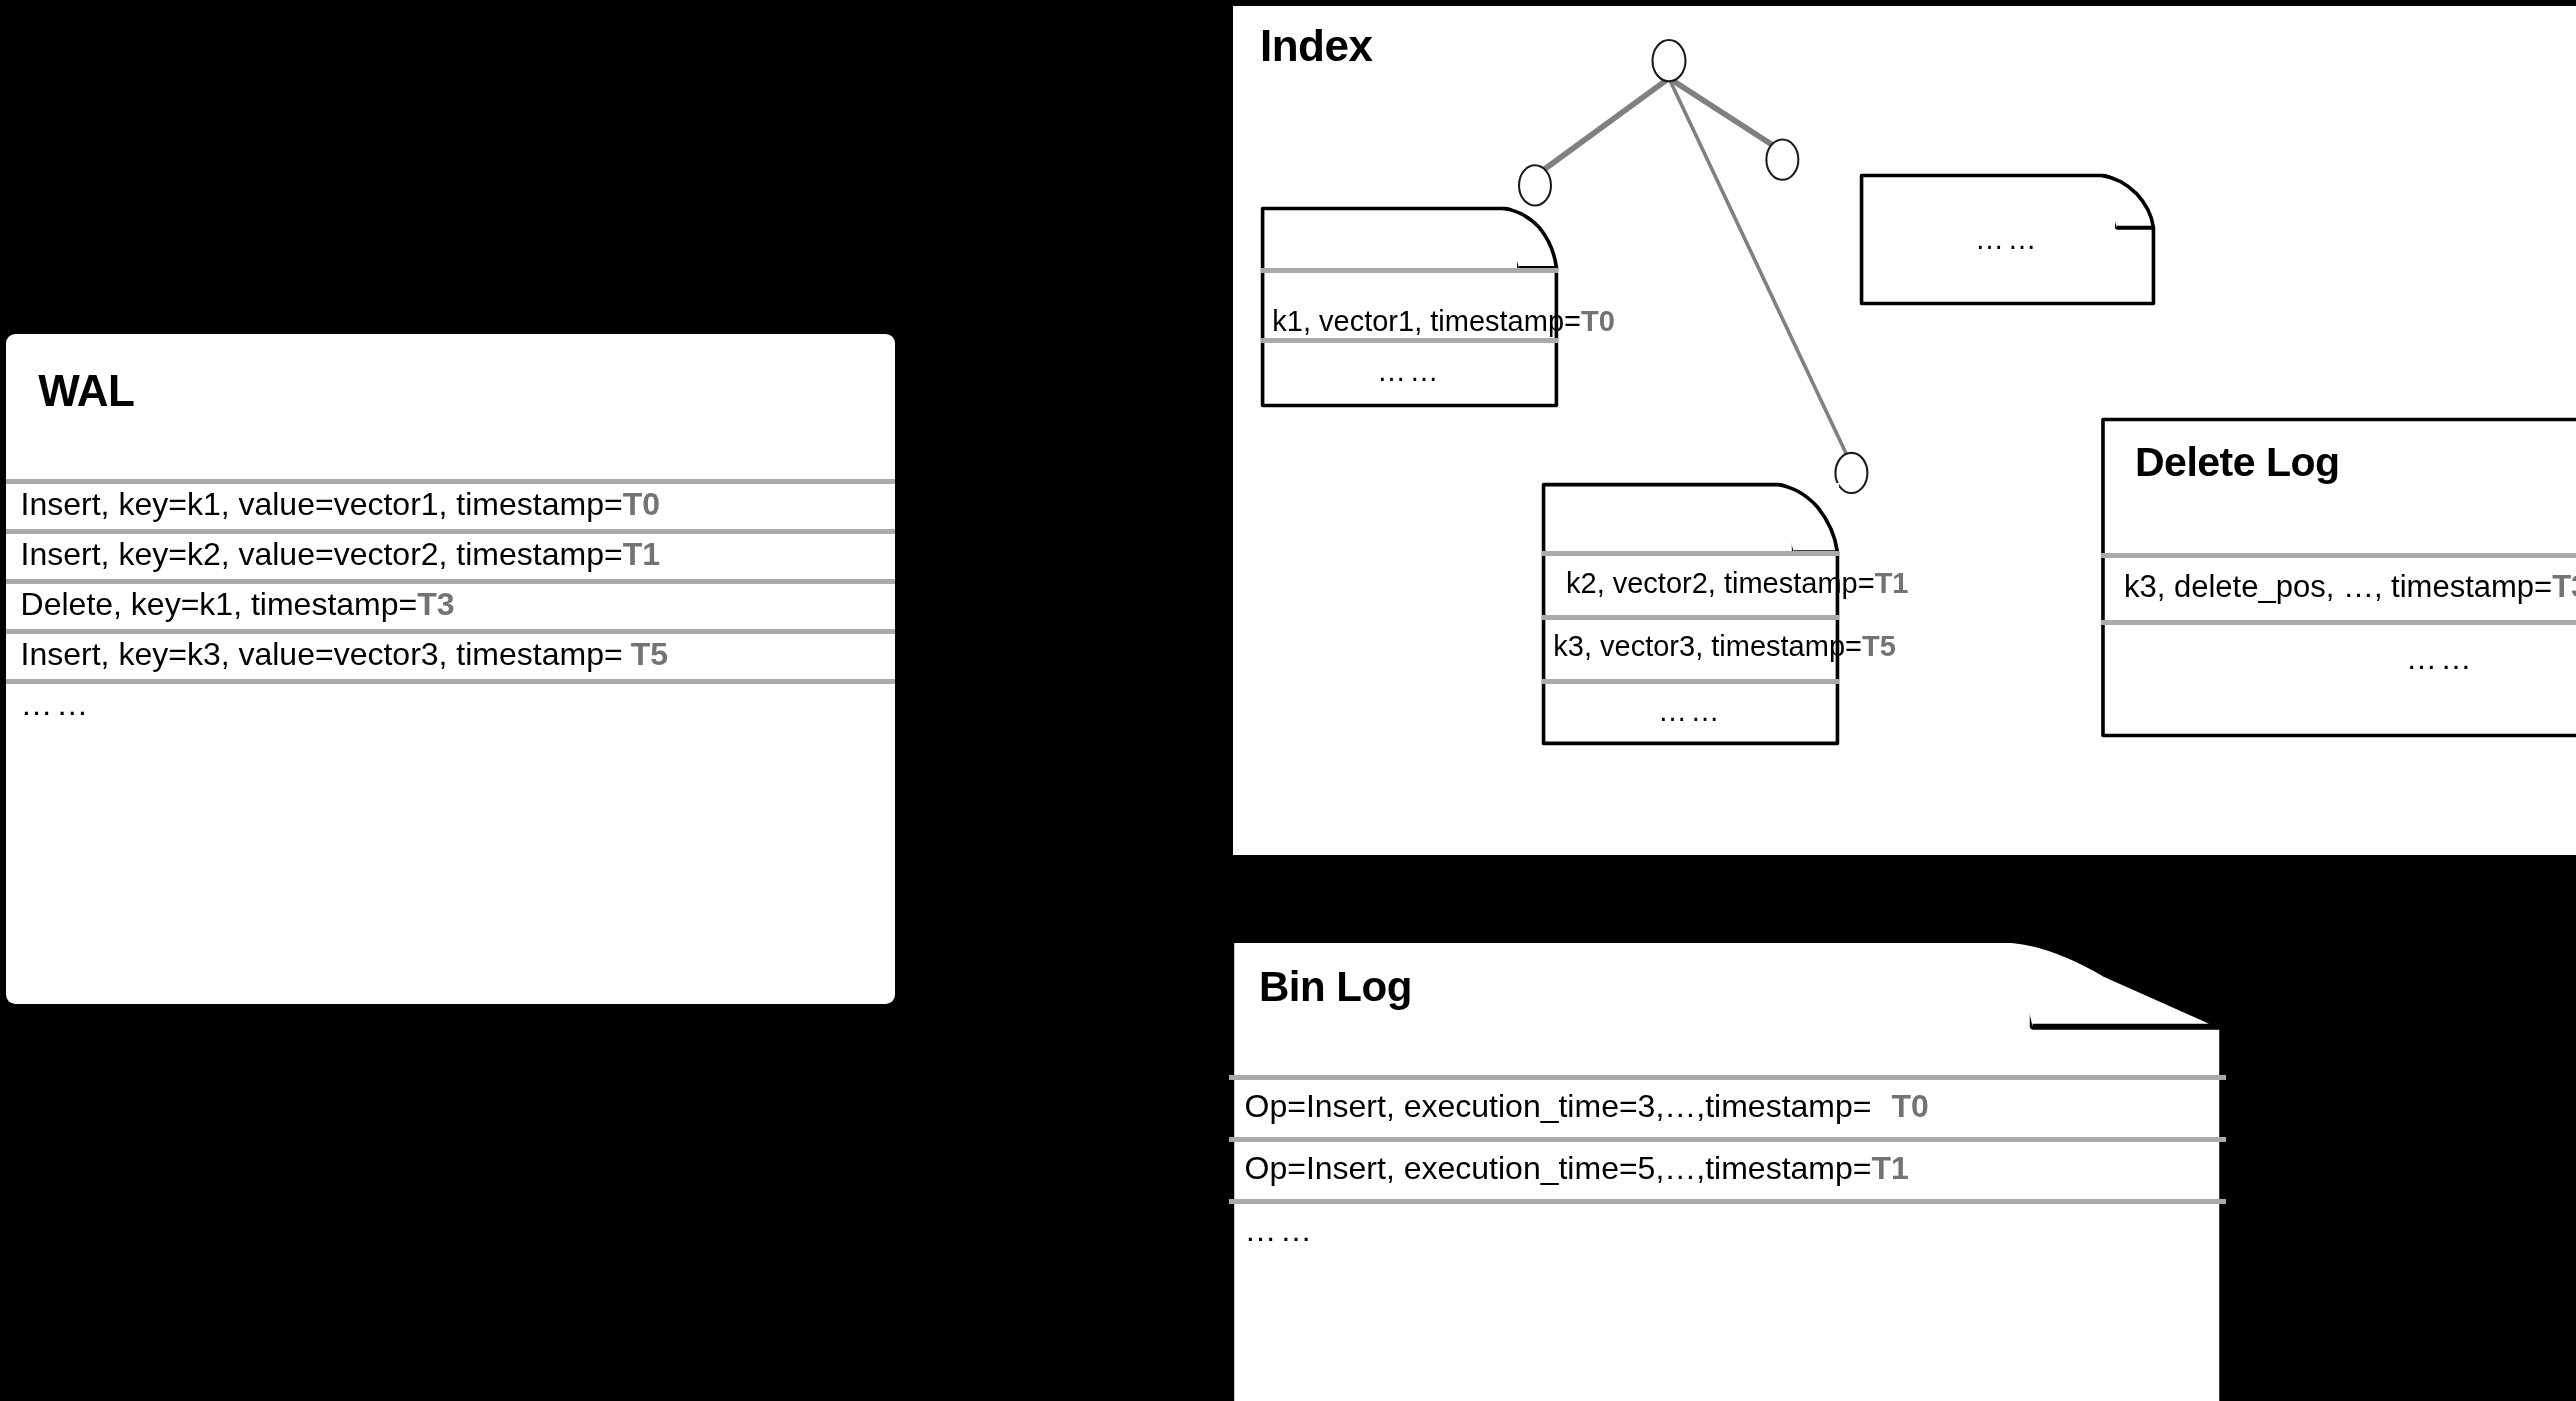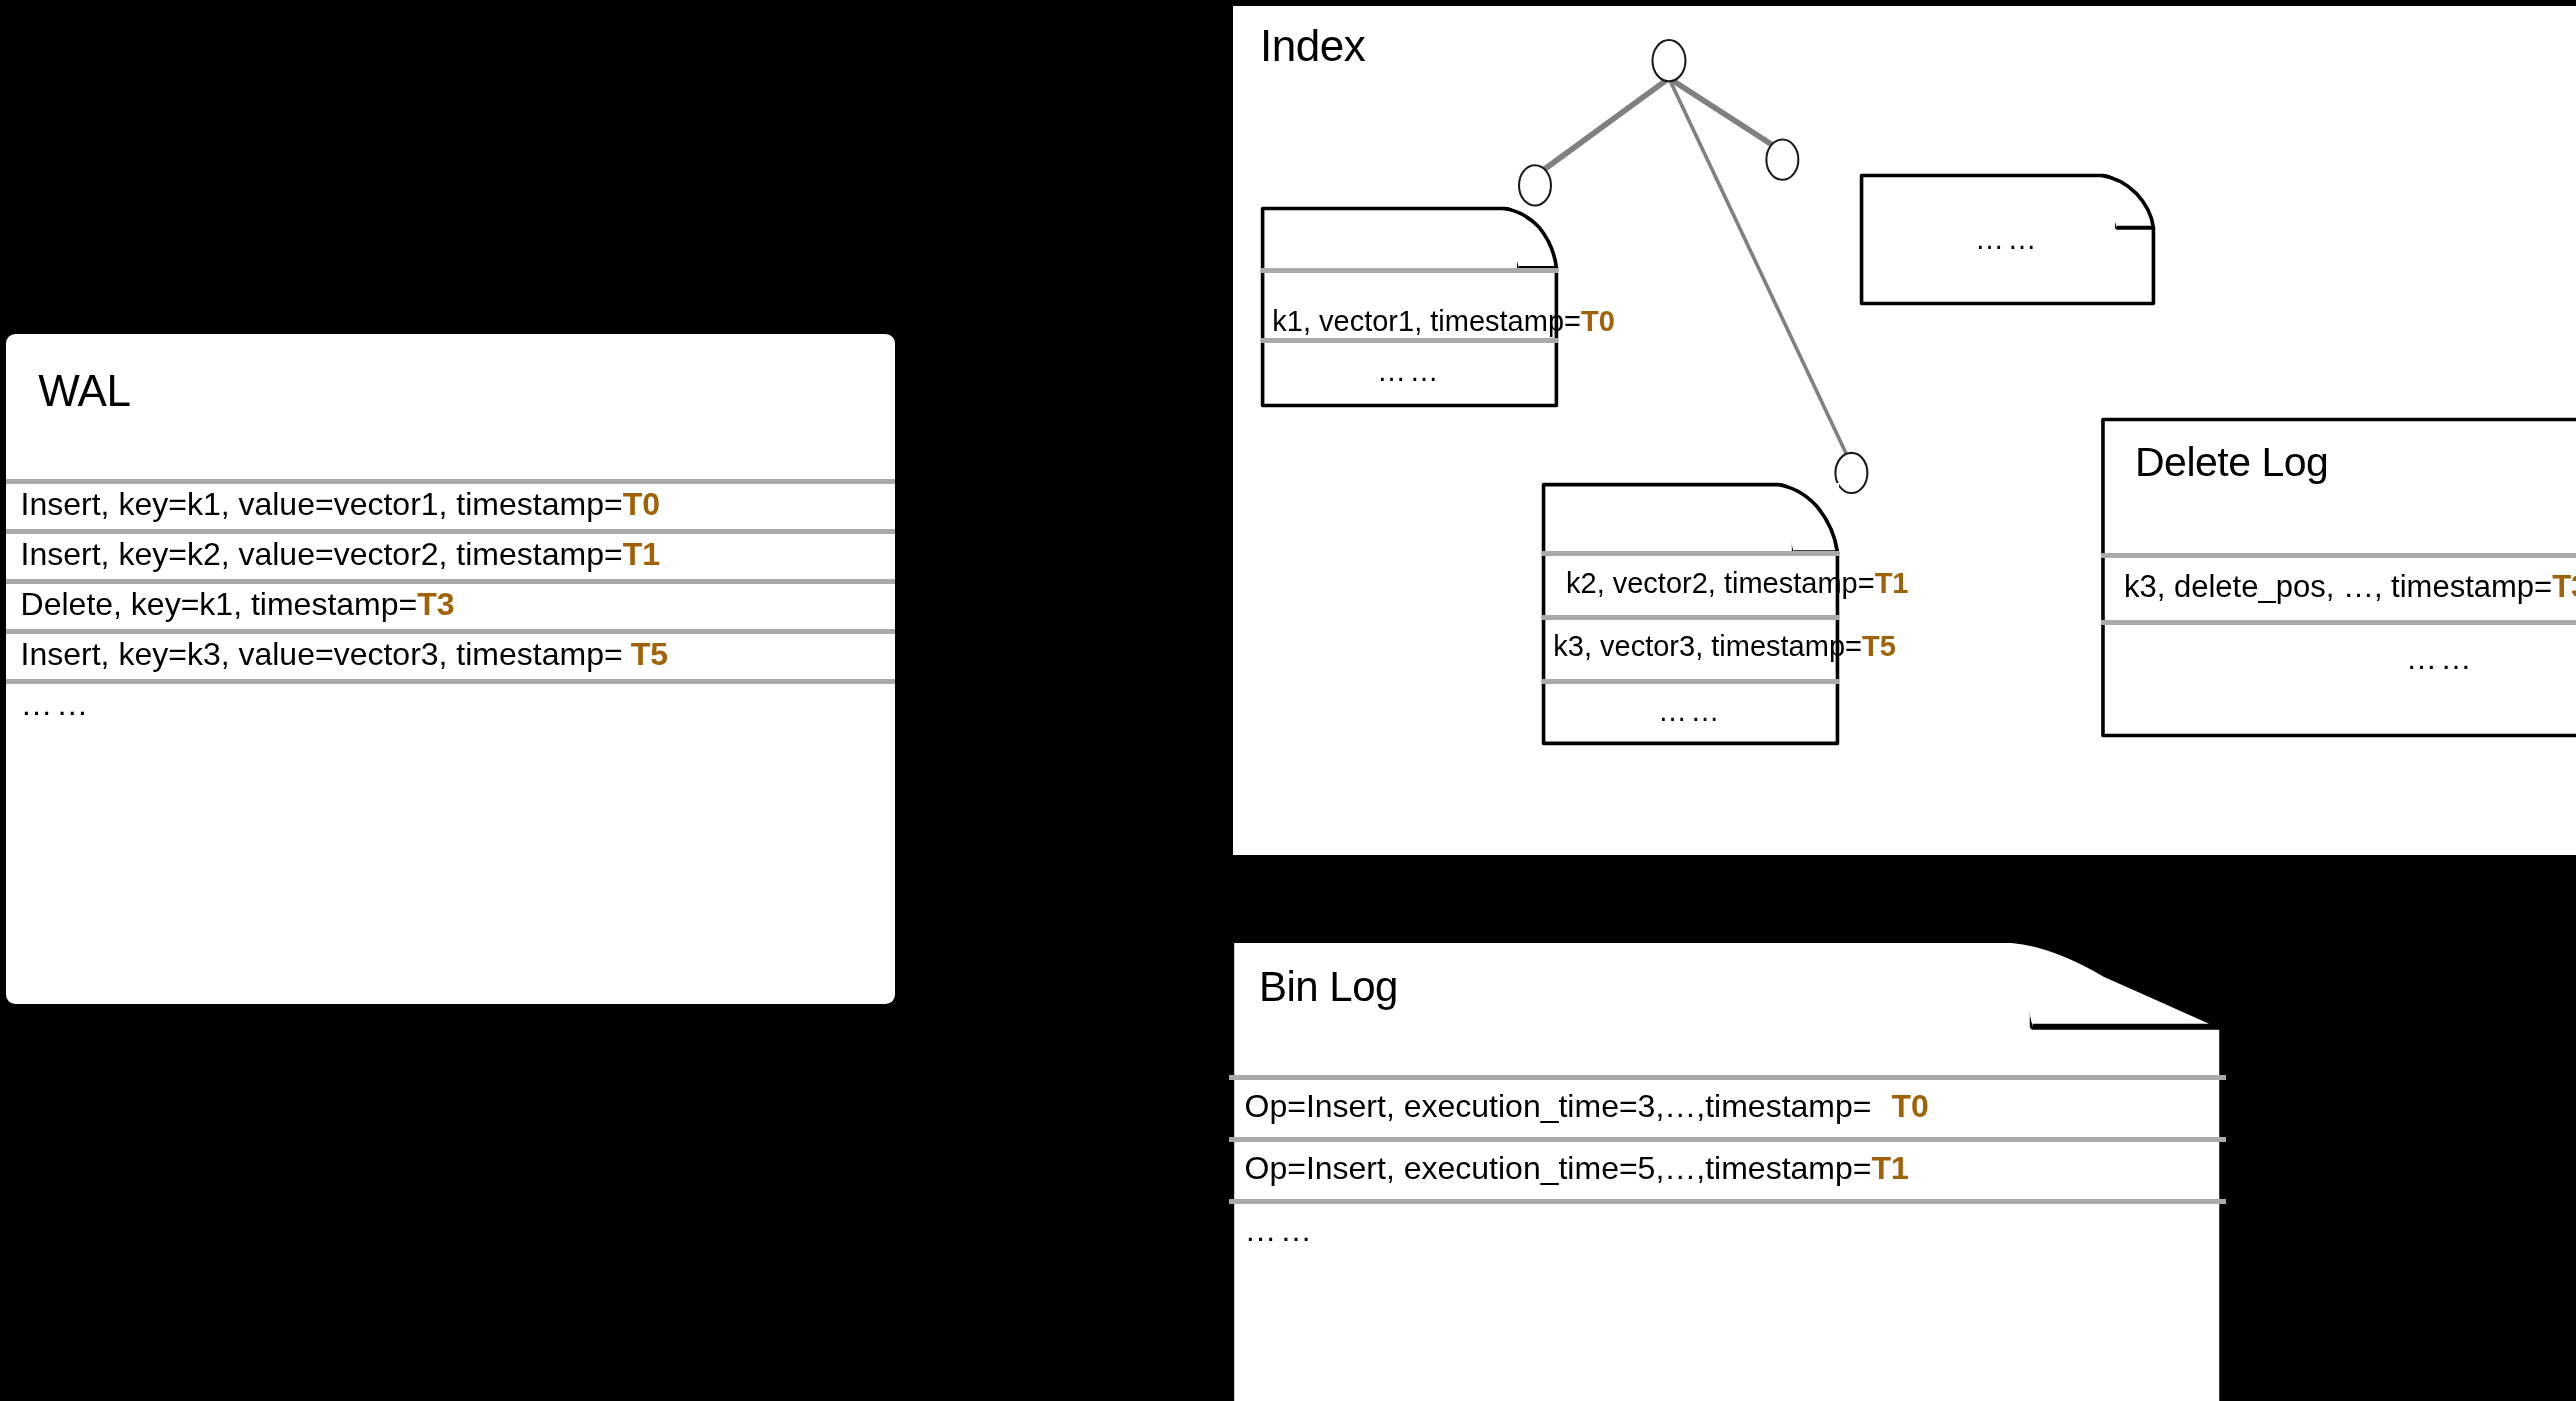--- a/index.html
+++ b/index.html
@@ -3,31 +3,31 @@
 <meta charset="utf-8">
 <style>
   html,body{margin:0;padding:0;background:#000;}
   body{width:2817px;height:1402px;position:relative;overflow:hidden;
        font-family:"Liberation Sans",sans-serif;}
   .panel{position:absolute;background:#fff;box-sizing:border-box;}
   .wal{left:6.2px;top:334px;width:889px;height:670px;border-radius:9.3px;}
   .index{left:1233px;top:6.2px;width:1578px;height:849px;}
   .binlog{left:1229px;top:938px;width:997px;height:466px;}
 
-  .title{position:absolute;font-weight:normal;color:#000;letter-spacing:-0.5px;}
+  .title{position:absolute;font-weight:bold;color:#000;letter-spacing:-0.5px;}
   .wal-title{left:32px;top:32px;font-size:44px;}
   .index-title{left:27px;top:14.4px;font-size:44px;}
   .delete-title{left:34px;top:20.6px;font-size:41px;}
   .binlog-title{left:30px;top:25px;font-size:42px;}
 
   .hr{position:absolute;height:4.6px;background:#aaaaaa;left:0;}
 
   .row{position:absolute;left:0;color:#000;display:flex;align-items:center;box-sizing:border-box;}
   .row .txt{white-space:nowrap;}
-  .ts{color:#a16207;font-weight:bold;}
+  .ts{color:#737373;font-weight:bold;}
   .dots{letter-spacing:3.6px;}
 
   
   .wal .row{font-size:32px;padding-left:14.4px;}
   .wal .dots{font-size:32px;}
 
   
   .doc{position:absolute;background:#fff;box-sizing:border-box;}
   .doc .row{font-size:29px;}
   .doc .dots{font-size:29px;}

